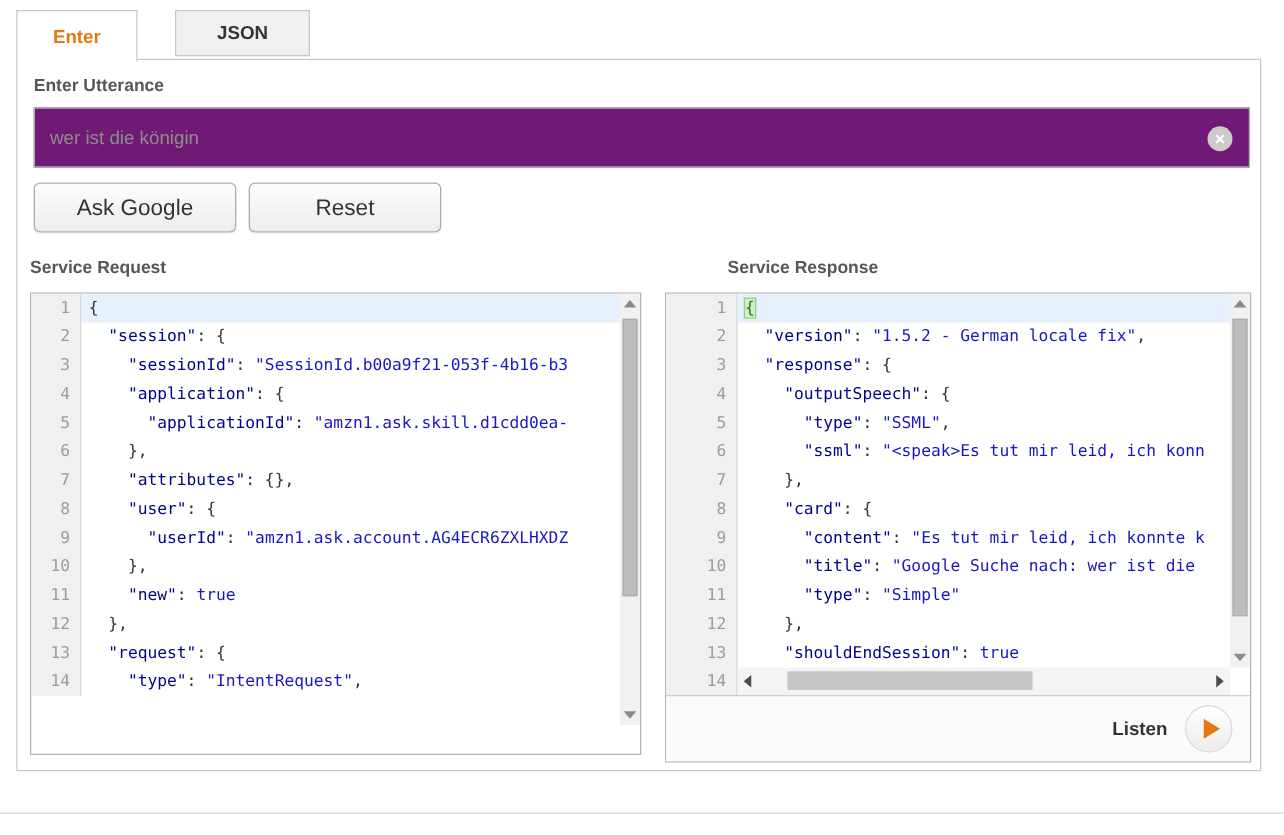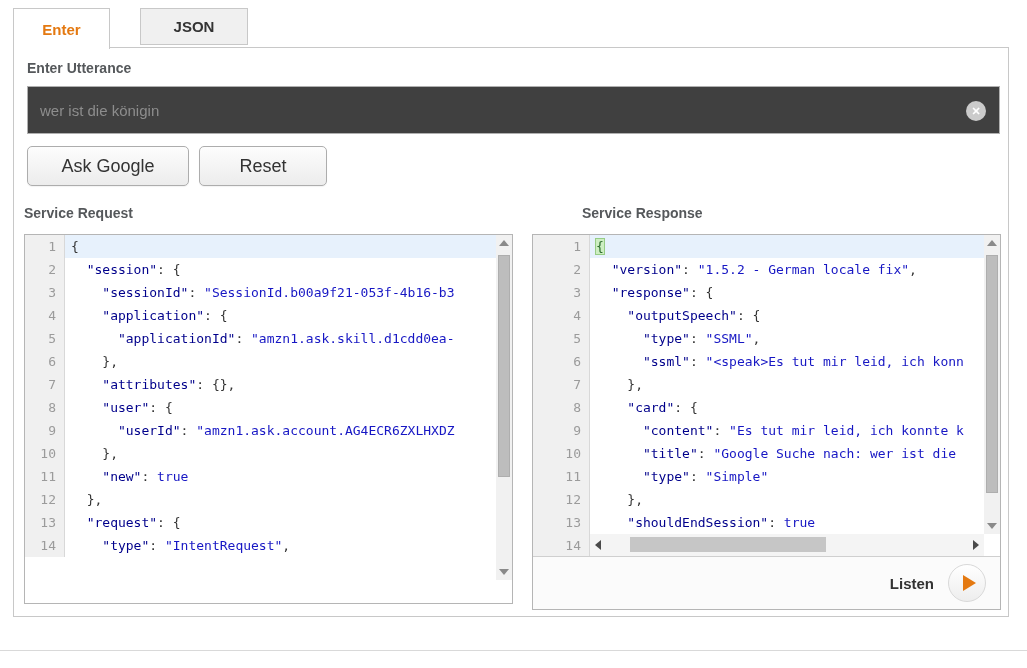--- a/index.html
+++ b/index.html
@@ -19,31 +19,31 @@
   .tab-json{left:120px;width:108px;height:37px;background:#f0f0f0;color:#333;z-index:3;margin-left:20px;}
   
   .container{position:absolute;left:13px;top:47px;width:996px;height:570px;
     border:1px solid #c8c8c8;background:#fff;z-index:1;}
   .field-label{position:absolute;z-index:2;font-size:14px;font-weight:bold;color:#55585b;}
   .label-utterance{left:27px;top:60px;}
   .label-request{left:24px;top:205px;}
   .label-response{left:538px;top:205px;margin-left:44px;}
   
   .input-box{position:absolute;z-index:2;left:27px;top:86px;width:973px;height:48px;
-    border:1px solid #b0b0b0;background:#404040;display:flex;align-items:center;
+    border:1px solid #b0b0b0;background:#701a75;display:flex;align-items:center;
     padding:0 44px 0 12px;font-size:15px;color:#8d8d8d;}
   .clear-icon{position:absolute;right:13px;top:14px;width:20px;height:20px;border-radius:50%;
     background:#cbcbcb;display:flex;align-items:center;justify-content:center;}
   .clear-icon::before{content:"\2715";color:#fff;font-size:11px;font-weight:bold;}
   
   .btn{position:absolute;z-index:2;top:146px;height:40px;border:1px solid #adadad;border-radius:5px;
     background:linear-gradient(#fdfdfd,#ececec);display:flex;align-items:center;justify-content:center;
     font-size:18px;color:#333;box-shadow:0 1px 1px rgba(0,0,0,0.05);}
   .btn-ask{left:27px;width:162px;}
-  .btn-reset{left:199px;width:128px;}
+  .btn-reset{left:199px;width:154px;}
   
   .code-panel{position:absolute;z-index:2;top:234px;border:1px solid #b5b5b5;background:#fff;
     font-family:"DejaVu Sans Mono",monospace;font-size:13px;}
   .panel-request{left:24px;width:489px;height:370px;}
   .panel-response{left:532px;width:469px;height:376px;}
   .code-row{display:flex;height:23px;line-height:23px;}
   .hsb-row{height:22px;}
   .gutter{flex:none;background:#f0f0f0;border-right:1px solid #d8d8d8;color:#9b9b9b;
     text-align:right;padding-right:8px;}
   .panel-request .gutter{width:40px;}

